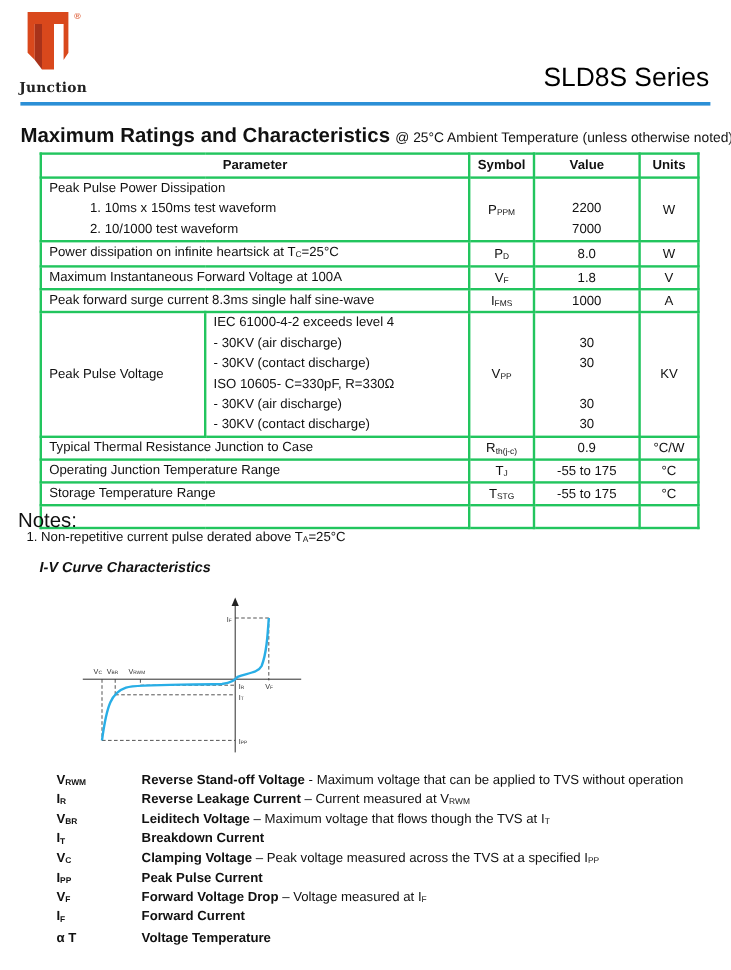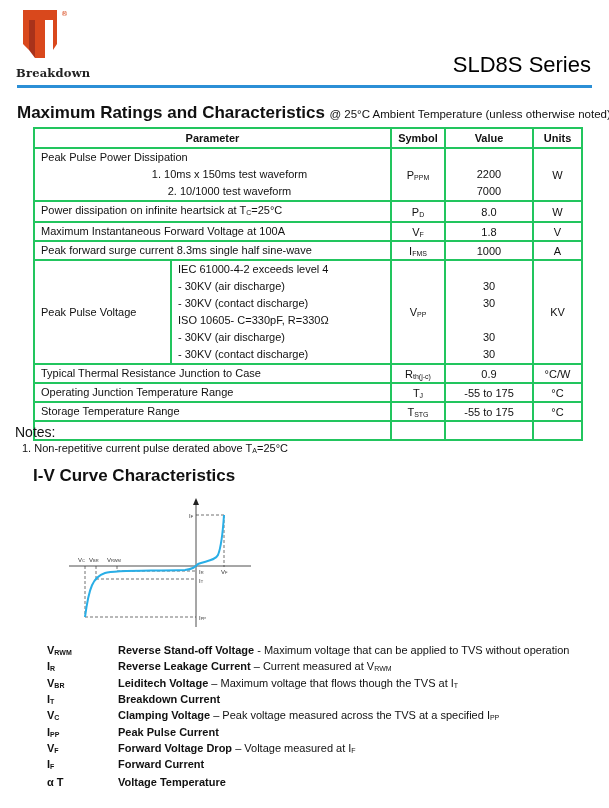--- a/index.html
+++ b/index.html
@@ -11,40 +11,40 @@
   #series { right:18px; top:52px; font-size:22px; color:#000000; }
   #rule { left:17px; top:85px; width:575px; height:3px; background:#2b8fd6; }
   #sec-title { left:17px; top:103px; white-space:nowrap; }
   #sec-title .t { font-weight:bold; font-size:17px; }
   #sec-title .s { font-size:11.5px; }
   table { position:absolute; left:33px; top:127px; border-collapse:collapse; font-size:11px; }
   td, th { border:2px solid #22c55e; padding:0 6px; vertical-align:middle; }
   th { height:18px; font-weight:bold; text-align:center; font-size:11px; }
   td.c { text-align:center; }
   .line { height:17px; line-height:17px; white-space:nowrap; }
-  .ind { padding-left:34px;text-align:center; }
+  .ind { padding-left:34px; }
   sub { font-size:7px; vertical-align:-1px; }
   .sym { font-size:11px; }
-  #notes-h { left:15px; top:424px; font-size:14px; }
+  #notes-h { left:15px; top:424px; font-size:17px; }
   #note1 { left:22px; top:442px; font-size:11px; }
-  #iv-title { left:33px; top:466px; font-weight:bold; font-size:17px; }
+  #iv-title { left:33px; top:466px; font-weight:bold; font-style:italic; font-size:12px; }
   #chart { left:65px; top:495px; width:190px; height:135px; }
   .legend-row { position:absolute; left:47px; font-size:11px; white-space:nowrap; height:16px; line-height:16px; }
   .legend-row .k { display:inline-block; width:38px; font-weight:bold; }
   .legend-row .b { font-weight:bold;margin-left:33px; }
 </style>
 </head>
 <body>
 
 <svg id="logo" class="abs" viewBox="0 0 56 56">
   <path d="M6 4 L40 4 L40 38 L36 44 L36 14 L28 14 L28 52 L18 52 L18 14 L12 14 L12 44 L6 38 Z" fill="#d9481c"></path>
   <path d="M12 14 L18 14 L18 52 L12 44 Z" fill="#a8321a"></path>
   <text x="44" y="10" font-size="7" fill="#d9481c" font-family="DejaVu Sans, sans-serif">®</text>
 </svg>
-<div id="brand" class="abs">Breakdown</div>
+<div id="brand" class="abs">Junction</div>
 <div id="series" class="abs">SLD8S Series</div>
 <div id="rule" class="abs"></div>
 
 <div id="sec-title" class="abs">
   <span class="t">Maximum Ratings and Characteristics</span>
   <span class="s">@ 25°C Ambient Temperature (unless otherwise noted)</span>
 </div>
 
 <table>
   <colgroup>

